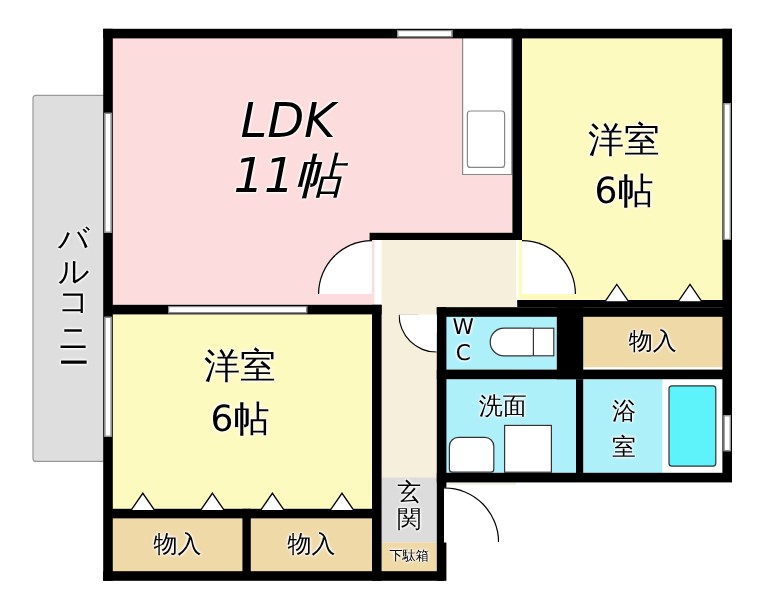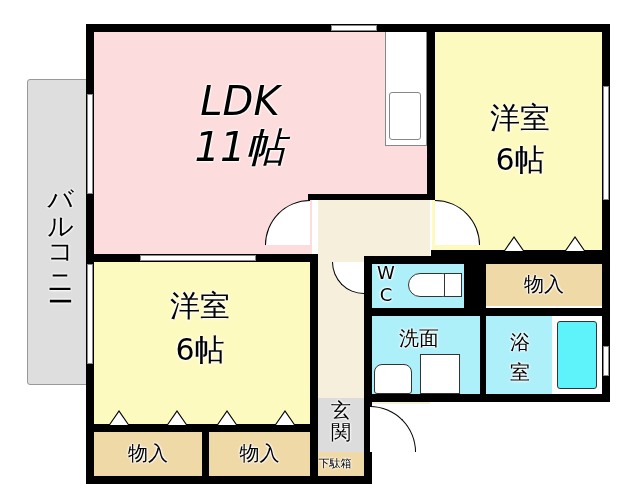--- a/index.html
+++ b/index.html
@@ -67,21 +67,21 @@
 
 <div class="room" style="left:94px;top:432px;width:108px;height:46px;background:#efd9a6;"></div>
 <div class="lbl sm" style="left:94px;top:443px;width:108px;">物入</div>
 <div class="room" style="left:209px;top:432px;width:101px;height:46px;background:#efd9a6;"></div>
 <div class="lbl sm" style="left:209px;top:443px;width:101px;">物入</div>
 
 <div class="room" style="left:318px;top:398px;width:46px;height:54px;background:#dcdcdc;"></div>
 <div class="lbl sm" style="left:318px;top:400px;width:46px;">玄</div>
 <div class="lbl sm" style="left:318px;top:422px;width:46px;">関</div>
 <div class="room" style="left:318px;top:452px;width:46px;height:26px;background:#efd9a6;"></div>
-<div class="lbl xs" style="left:318px;top:458px;width:34px;">下駄箱</div>
+<div class="lbl xs" style="left:318px;top:458px;width:46px;">下駄箱</div>
 
 <div class="wall" style="left:86px;top:24px;width:524px;height:8px;"></div>
 <div class="wall" style="left:86px;top:24px;width:8px;height:460px;"></div>
 <div class="wall" style="left:86px;top:476px;width:284px;height:8px;"></div>
 <div class="wall" style="left:602px;top:24px;width:8px;height:376px;"></div>
 <div class="wall" style="left:364px;top:394px;width:246px;height:8px;"></div>
 <div class="wall" style="left:364px;top:256px;width:8px;height:228px;"></div>
 <div class="wall" style="left:364px;top:256px;width:246px;height:8px;"></div>
 <div class="wall" style="left:427px;top:24px;width:8px;height:176px;"></div>
 <div class="wall" style="left:308px;top:194px;width:127px;height:6px;"></div>

